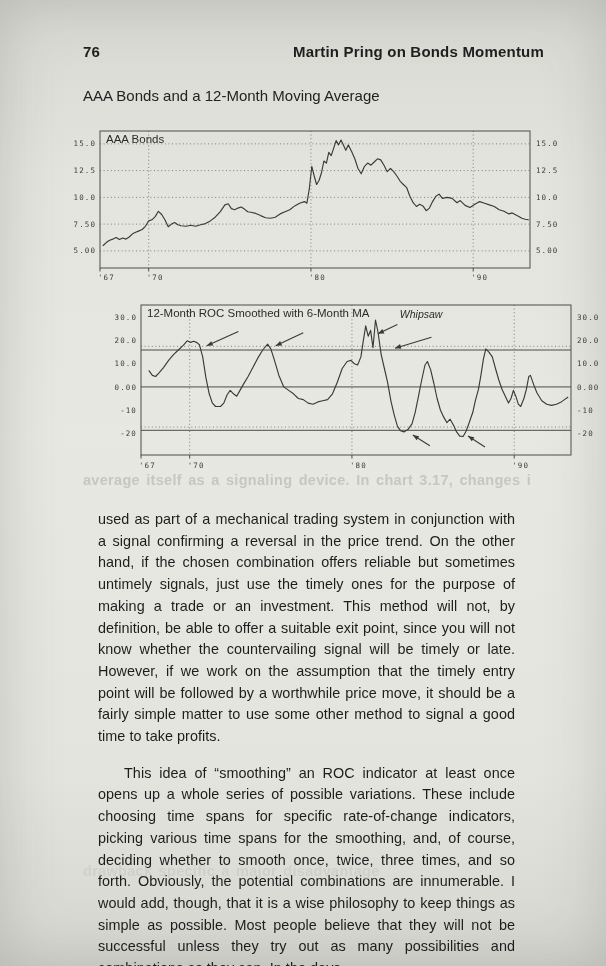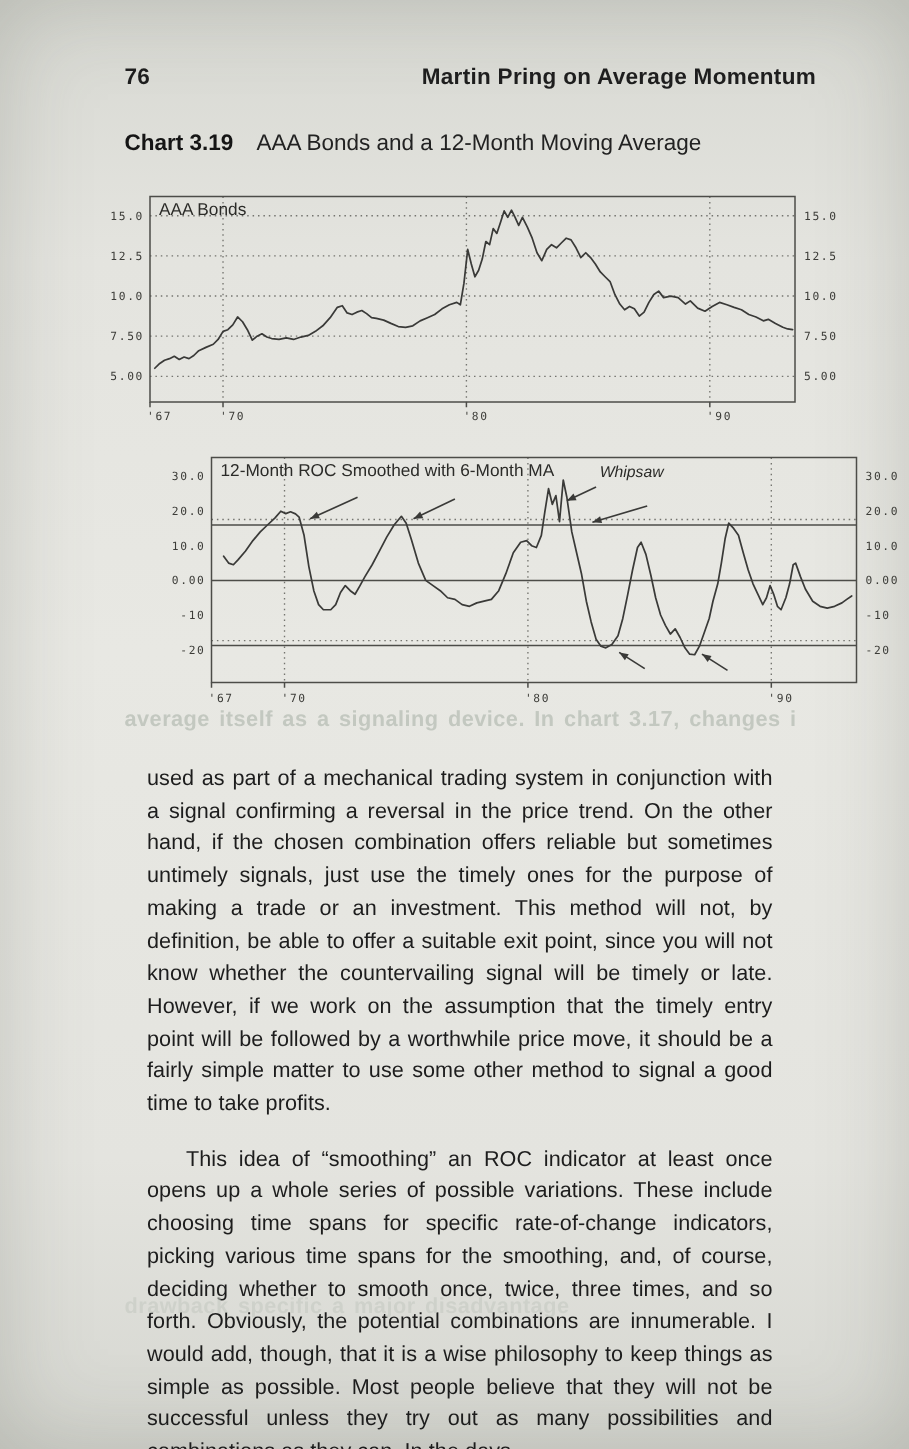--- a/index.html
+++ b/index.html
@@ -34,25 +34,24 @@
   .ghost{position:absolute; left:83px; width:447px; color:#c3c8c0; font-size:14.5px; font-weight:600;
     letter-spacing:.3px; word-spacing:2px; filter:blur(.4px); white-space:nowrap; overflow:hidden;}
 </style>
 </head>
 <body>
 
 <div class="page">
 
   <div class="runhead">
     <span>76</span>
-    <span>Martin Pring on Average Momentum</span>
+    <span>Martin Pring on Bonds Momentum</span>
   </div>
 
   <div class="caption">
-    <span class="lbl">Chart 3.19</span>
     <span class="txt">
       <span>AAA Bonds and a 12-Month Moving Average</span><br>
     </span>
   </div>
 
   <div class="figure" style="left:76px; top:122px;">
     <svg width="492" height="174">
         <line x1="72.67924528301887" x2="72.67924528301887" y1="9" y2="146" class="vgrid"></line>
         <line x1="234.9433962264151" x2="234.9433962264151" y1="9" y2="146" class="vgrid"></line>
         <line x1="397.20754716981133" x2="397.20754716981133" y1="9" y2="146" class="vgrid"></line>

